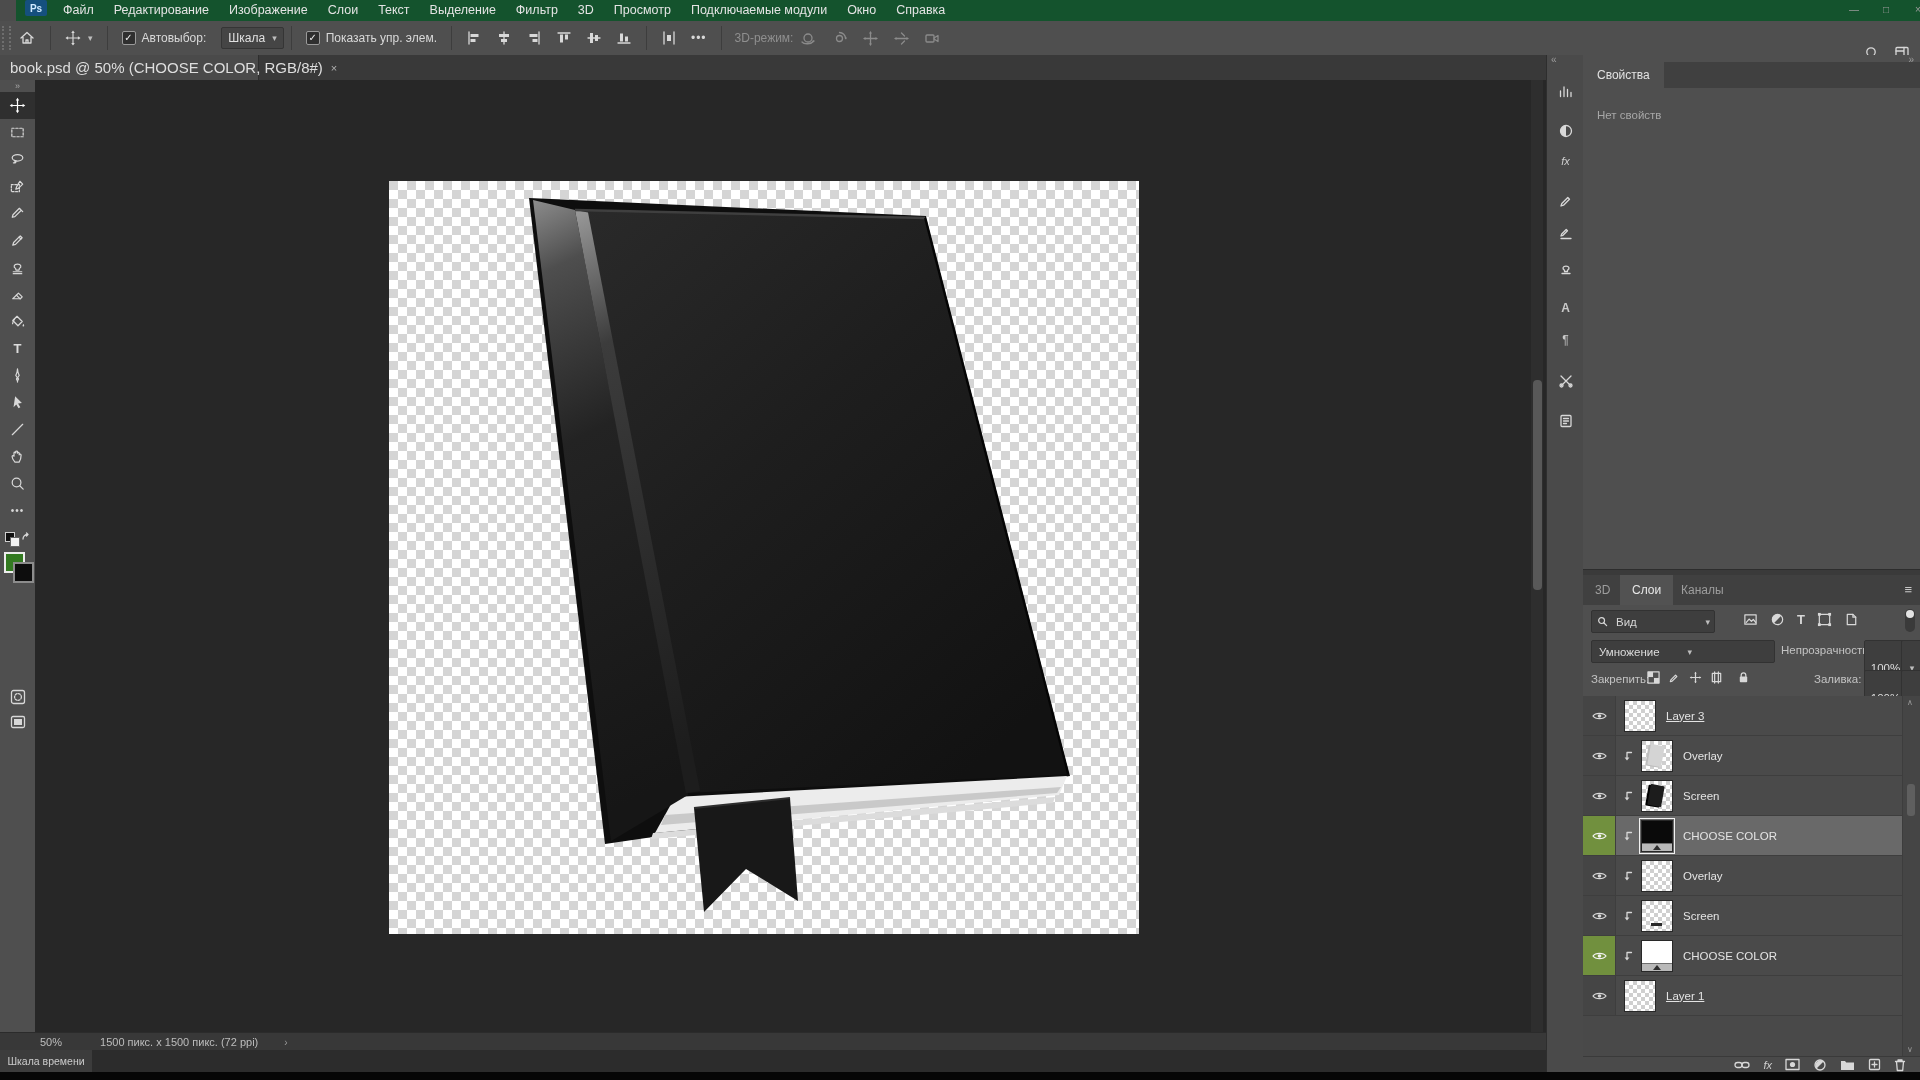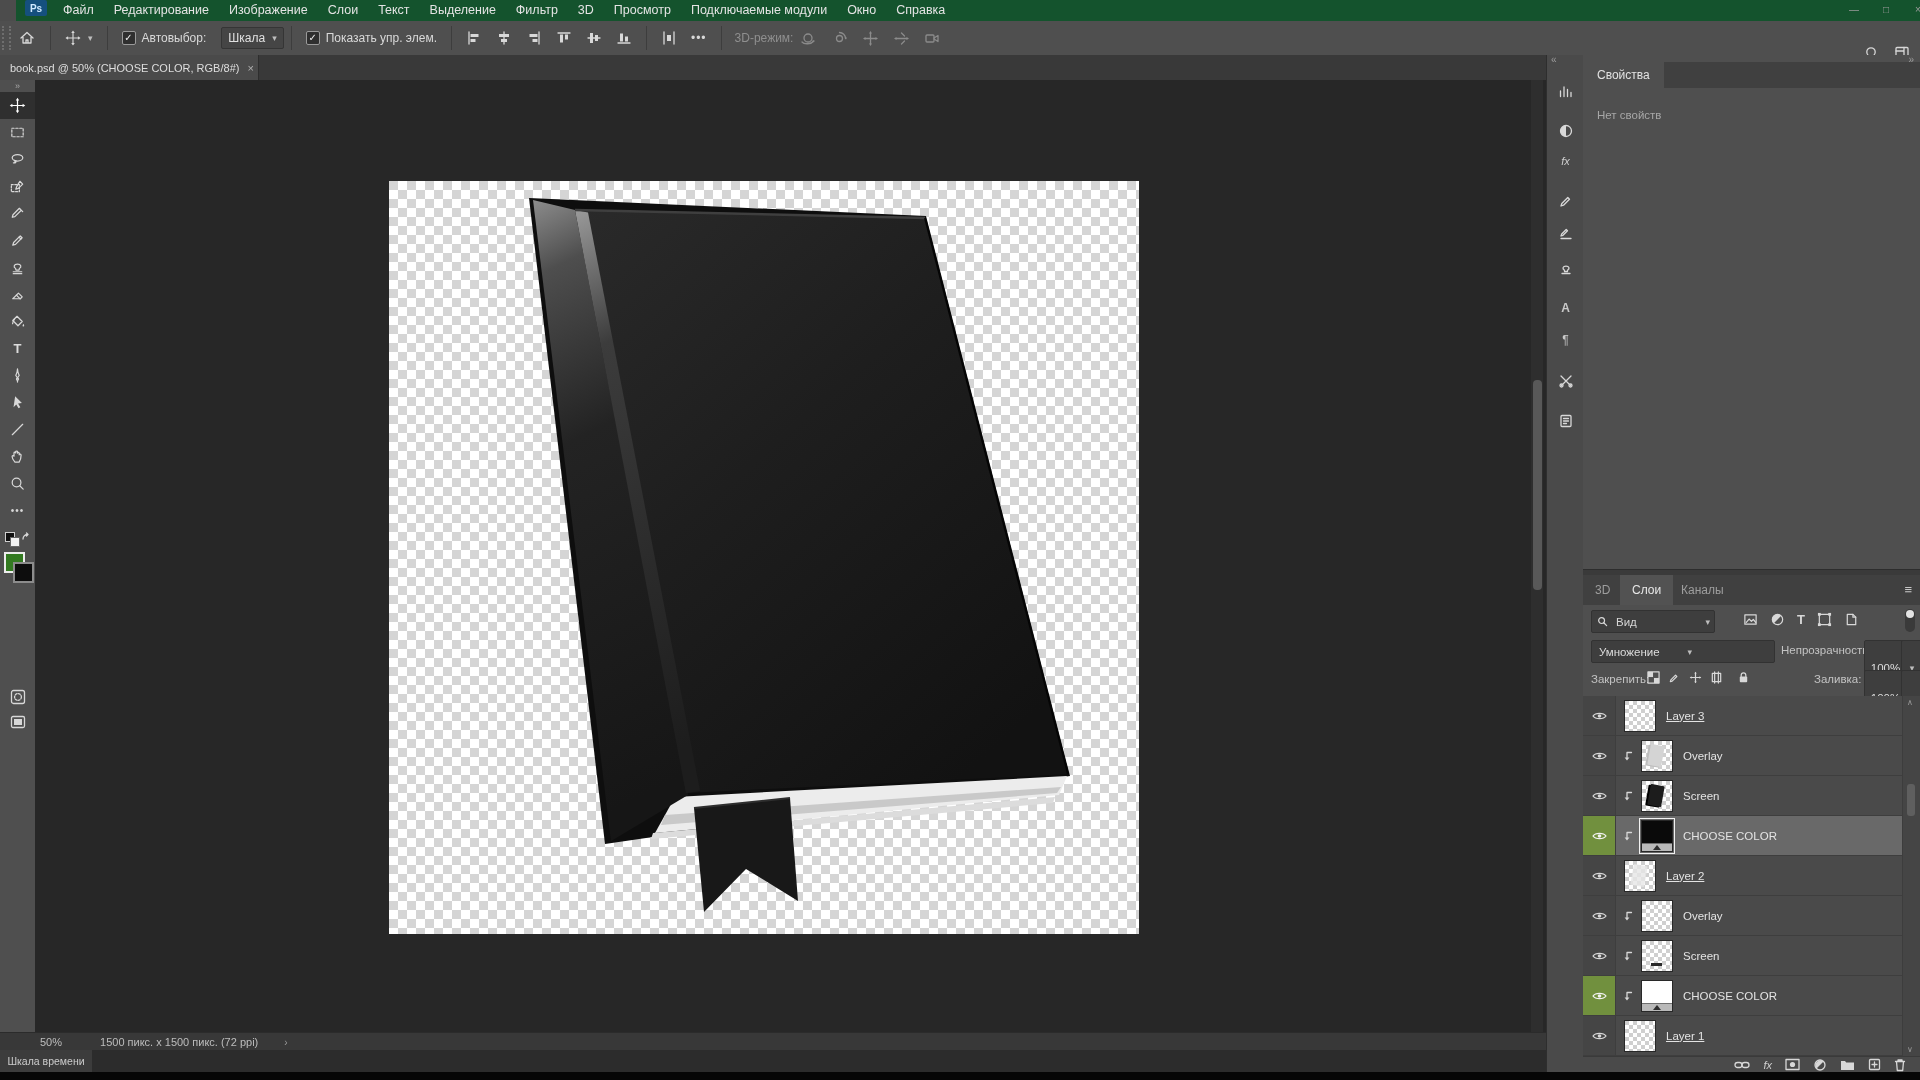--- a/index.html
+++ b/index.html
@@ -32,21 +32,21 @@
   .olabel.gray{color:#8f8f8f;}
   .oselect{display:flex;align-items:center;background:#454545;border:1px solid #353535;border-radius:2px;
            height:20px;padding:0 6px;margin-left:8px;font-size:12px;color:#e0e0e0;}
   .chev{font-size:9px;color:#bdbdbd;margin-left:7px;}
   #opt-right{position:absolute;right:10px;top:24px;display:flex;gap:14px;align-items:center;}
 
   
   #tabbar{left:0;top:55px;width:1546px;height:25px;background:#393939;}
   #doctab{position:absolute;left:0;top:0;width:258px;height:25px;background:#4a4a4a;display:flex;
           align-items:center;border-right:1px solid #2e2e2e;}
-  #doctab .title{font-size:11px;color:#dedede;margin-left:10px;white-space:nowrap;}
+  #doctab .title{font-size:15px;color:#dedede;margin-left:10px;white-space:nowrap;}
   #doctab .close{margin-left:8px;color:#b0b0b0;font-size:11px;}
 
   
   #toolbar{left:0;top:80px;width:35px;height:952px;background:#4f4f4f;border-right:1px solid #3a3a3a;}
   #toolbar .expand{height:12px;text-align:center;color:#a8a8a8;font-size:9px;line-height:12px;}
   .tool{width:35px;height:27px;display:flex;align-items:center;justify-content:center;}
   .tool.selected{background:#2f2f2f;}
   .tool .tglyph{font-size:13px;font-weight:bold;color:#dcdcdc;}
   #swatches{position:relative;width:35px;height:100px;margin-top:6px;}
   .mini-sw-b{position:absolute;left:5px;top:2px;width:8px;height:8px;background:#101010;border:1px solid #cfcfcf;}
@@ -691,99 +691,85 @@
               <polygon class="fl" points="2.6,7.5 7.4,7.5 5,10.6"></polygon>
             </svg>
           <div class="thumb fill-black sel-outline">
             <span class="slider-bar"></span>
               <span class="slider-tri"></span>
           </div>
           <span class="lname">CHOOSE COLOR</span>
         </div>
       </div>
 
+
       <div class="layer-row">
         <div class="eye-cell">
           <svg width="15" height="10" viewBox="0 0 15 10">
               <path class="st" d="M1 5C3.5 1.4 11.5 1.4 14 5 11.5 8.6 3.5 8.6 1 5z"></path>
               <circle class="fl" cx="7.5" cy="5" r="1.8"></circle>
             </svg>
         </div>
         <div class="row-body">
-          <div class="thumb first">
-              <span class="mini-book faint"></span>
-            </div>
-          <span class="lname underl">Layer 2</span>
+          <svg class="clip-arrow" width="11" height="12" viewBox="0 0 11 12">
+              <path class="st" d="M9.5 2.5H5v5"></path>
+              <polygon class="fl" points="2.6,7.5 7.4,7.5 5,10.6"></polygon>
+            </svg>
+          <div class="thumb"></div>
+          <span class="lname">Overlay</span>
         </div>
       </div>
 
       <div class="layer-row">
         <div class="eye-cell">
           <svg width="15" height="10" viewBox="0 0 15 10">
               <path class="st" d="M1 5C3.5 1.4 11.5 1.4 14 5 11.5 8.6 3.5 8.6 1 5z"></path>
               <circle class="fl" cx="7.5" cy="5" r="1.8"></circle>
             </svg>
         </div>
         <div class="row-body">
           <svg class="clip-arrow" width="11" height="12" viewBox="0 0 11 12">
               <path class="st" d="M9.5 2.5H5v5"></path>
               <polygon class="fl" points="2.6,7.5 7.4,7.5 5,10.6"></polygon>
             </svg>
-          <div class="thumb"></div>
-          <span class="lname">Overlay</span>
+          <div class="thumb">
+              <span class="mini-dash"></span>
+            </div>
+          <span class="lname">Screen</span>
+        </div>
+      </div>
+
+      <div class="layer-row">
+        <div class="eye-cell green">
+          <svg width="15" height="10" viewBox="0 0 15 10">
+              <path class="st" style="stroke:#f2f2f2" d="M1 5C3.5 1.4 11.5 1.4 14 5 11.5 8.6 3.5 8.6 1 5z"></path>
+              <circle class="fl" style="fill:#f2f2f2" cx="7.5" cy="5" r="1.8"></circle>
+            </svg>
+        </div>
+        <div class="row-body">
+          <svg class="clip-arrow" width="11" height="12" viewBox="0 0 11 12">
+              <path class="st" d="M9.5 2.5H5v5"></path>
+              <polygon class="fl" points="2.6,7.5 7.4,7.5 5,10.6"></polygon>
+            </svg>
+          <div class="thumb fill-white">
+            <span class="slider-bar"></span>
+              <span class="slider-tri"></span>
+          </div>
+          <span class="lname">CHOOSE COLOR</span>
         </div>
       </div>
 
       <div class="layer-row">
         <div class="eye-cell">
           <svg width="15" height="10" viewBox="0 0 15 10">
               <path class="st" d="M1 5C3.5 1.4 11.5 1.4 14 5 11.5 8.6 3.5 8.6 1 5z"></path>
               <circle class="fl" cx="7.5" cy="5" r="1.8"></circle>
             </svg>
         </div>
         <div class="row-body">
-          <svg class="clip-arrow" width="11" height="12" viewBox="0 0 11 12">
-              <path class="st" d="M9.5 2.5H5v5"></path>
-              <polygon class="fl" points="2.6,7.5 7.4,7.5 5,10.6"></polygon>
-            </svg>
-          <div class="thumb">
-              <span class="mini-dash"></span>
-            </div>
-          <span class="lname">Screen</span>
-        </div>
-      </div>
-
-      <div class="layer-row">
-        <div class="eye-cell green">
-          <svg width="15" height="10" viewBox="0 0 15 10">
-              <path class="st" style="stroke:#f2f2f2" d="M1 5C3.5 1.4 11.5 1.4 14 5 11.5 8.6 3.5 8.6 1 5z"></path>
-              <circle class="fl" style="fill:#f2f2f2" cx="7.5" cy="5" r="1.8"></circle>
-            </svg>
-        </div>
-        <div class="row-body">
-          <svg class="clip-arrow" width="11" height="12" viewBox="0 0 11 12">
-              <path class="st" d="M9.5 2.5H5v5"></path>
-              <polygon class="fl" points="2.6,7.5 7.4,7.5 5,10.6"></polygon>
-            </svg>
-          <div class="thumb fill-white">
-            <span class="slider-bar"></span>
-              <span class="slider-tri"></span>
-          </div>
-          <span class="lname">CHOOSE COLOR</span>
-        </div>
-      </div>
-
-      <div class="layer-row">
-        <div class="eye-cell">
-          <svg width="15" height="10" viewBox="0 0 15 10">
-              <path class="st" d="M1 5C3.5 1.4 11.5 1.4 14 5 11.5 8.6 3.5 8.6 1 5z"></path>
-              <circle class="fl" cx="7.5" cy="5" r="1.8"></circle>
-            </svg>
-        </div>
-        <div class="row-body">
           <div class="thumb first"></div>
           <span class="lname underl">Layer 1</span>
         </div>
       </div>
 
       <div class="list-scroll">
         <span class="up">∧</span>
         <div class="th"></div>
         <span class="dn">∨</span>
       </div>

